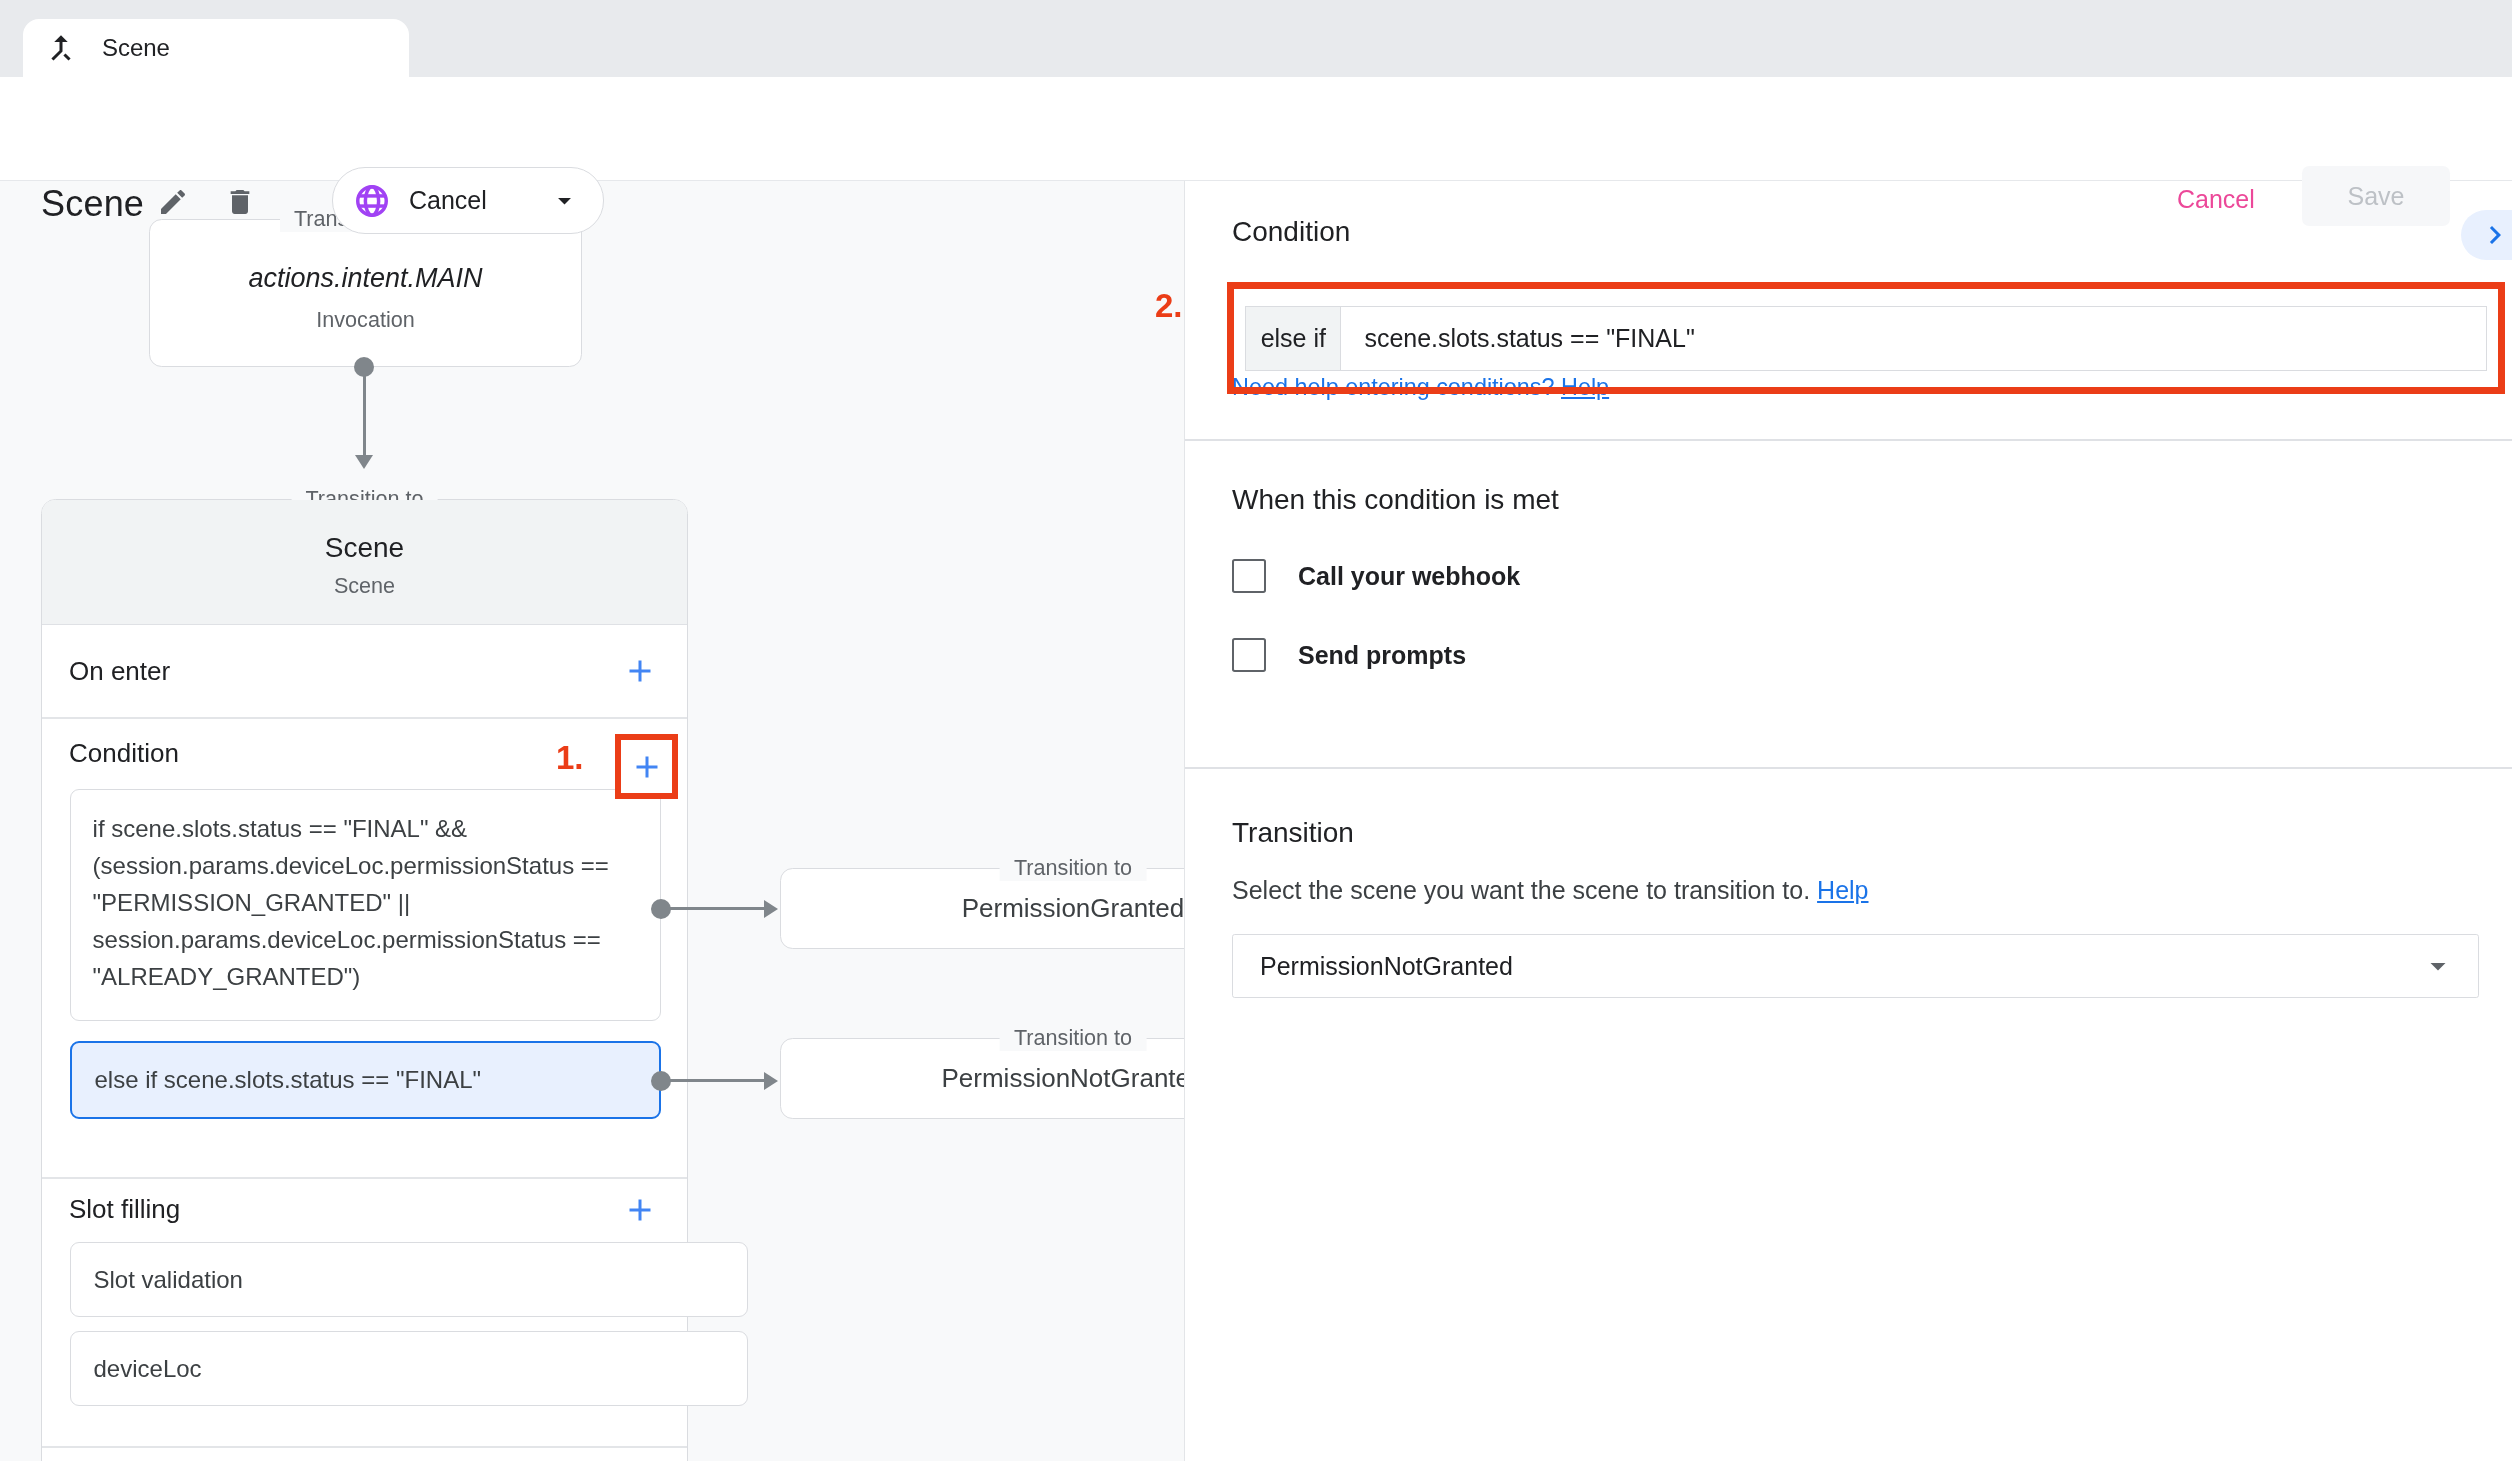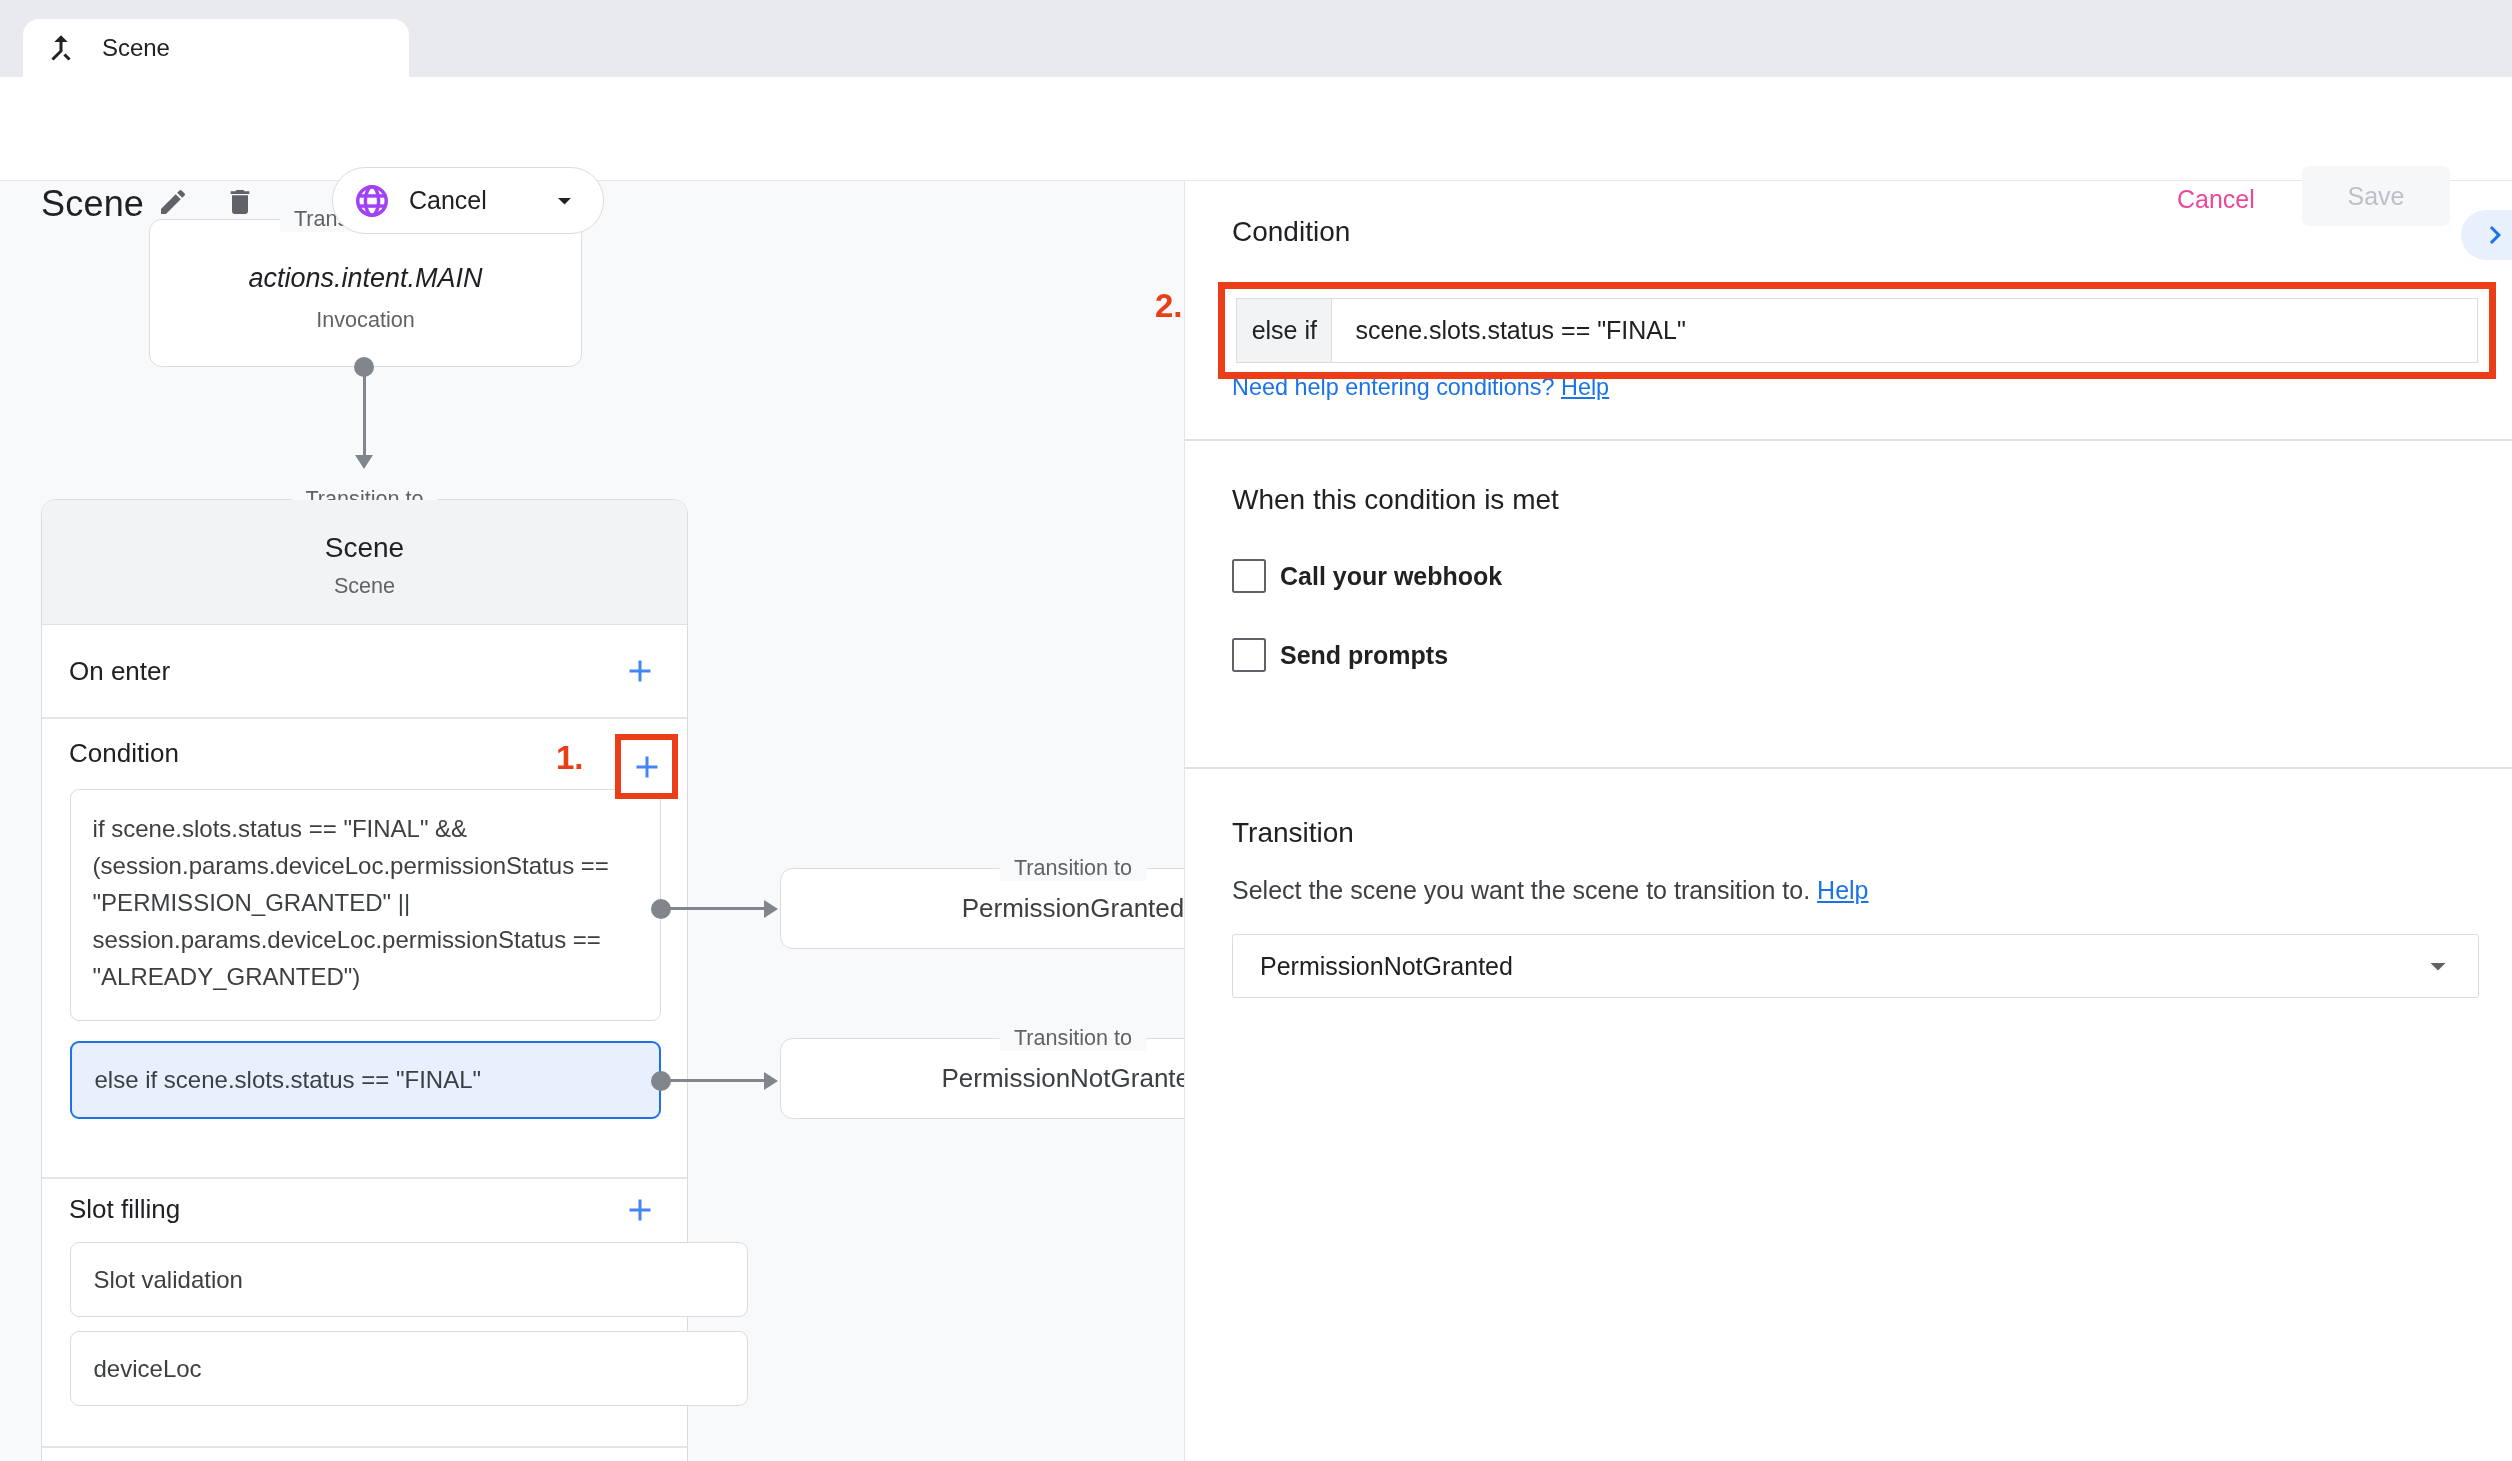--- a/index.html
+++ b/index.html
@@ -121,38 +121,38 @@
     left: 1184px; top: 180px; width: 1328px; height: 1281px;
     background: #ffffff; border-left: 1.8px solid #e3e5e8; z-index: 5;
   }
   .panel-heading { position: absolute; left: 47px; font-size: 28px; color: #202124; }
   .collapse-pill {
     position: absolute; left: 1276px; top: 30px; width: 68px; height: 50px;
     background: #e8f0fe; border-radius: 25px 0 0 25px;
     display: flex; align-items: center; justify-content: flex-start; padding-left: 16px; cursor: pointer;
   }
   .red-frame {
-    position: absolute; left: 33px; top: 102px; width: 1278px; height: 97px;
+    position: absolute; left: 42px; top: 102px; width: 1278px; height: 112px;
     border: 7.2px solid #eb3d17; z-index: 6;
     display: flex; align-items: center; padding: 0 10.8px; background: transparent;
   }
   .elseif-chip {
     width: 97px; height: 65px; background: #f1f3f4; border: 1.8px solid #dadce0;
     display: flex; align-items: center; justify-content: center;
     font-size: 25px; color: #202124; flex-shrink: 0;
   }
   .cond-input {
     flex: 1; height: 65px; margin-left: -1.8px; border: 1.8px solid #dadce0; background: #fff;
     font-size: 25px; color: #202124; padding: 0 23.4px; font-family: inherit; outline: none;
   }
   .help-line { position: absolute; left: 47px; top: 194px; font-size: 23.4px; color: #1a73e8; }
   .help-link { color: #1a73e8; text-decoration: underline; cursor: pointer; }
   .panel-divider { position: absolute; left: 0; width: 100%; height: 1.8px; background: #dfe1e5; }
 
-  .check-row { position: absolute; left: 47px; display: flex; align-items: center; gap: 14px; }
+  .check-row { position: absolute; left: 47px; display: flex; align-items: center; gap: 32px; }
   .checkbox {
     width: 34px; height: 34px; border: 2.7px solid #5f6368; border-radius: 2.7px; background: #fff; cursor: pointer;
   }
   .check-label { font-size: 25px; font-weight: bold; color: #202124; }
 
   .select-help { position: absolute; left: 47px; top: 696px; font-size: 25px; color: #3c4043; }
   .dropdown {
     position: absolute; left: 47px; top: 754px; width: 1247px; height: 64px;
     border: 1.8px solid #dadce0; border-radius: 2.7px; background: #fff;
     display: flex; align-items: center; justify-content: space-between;

